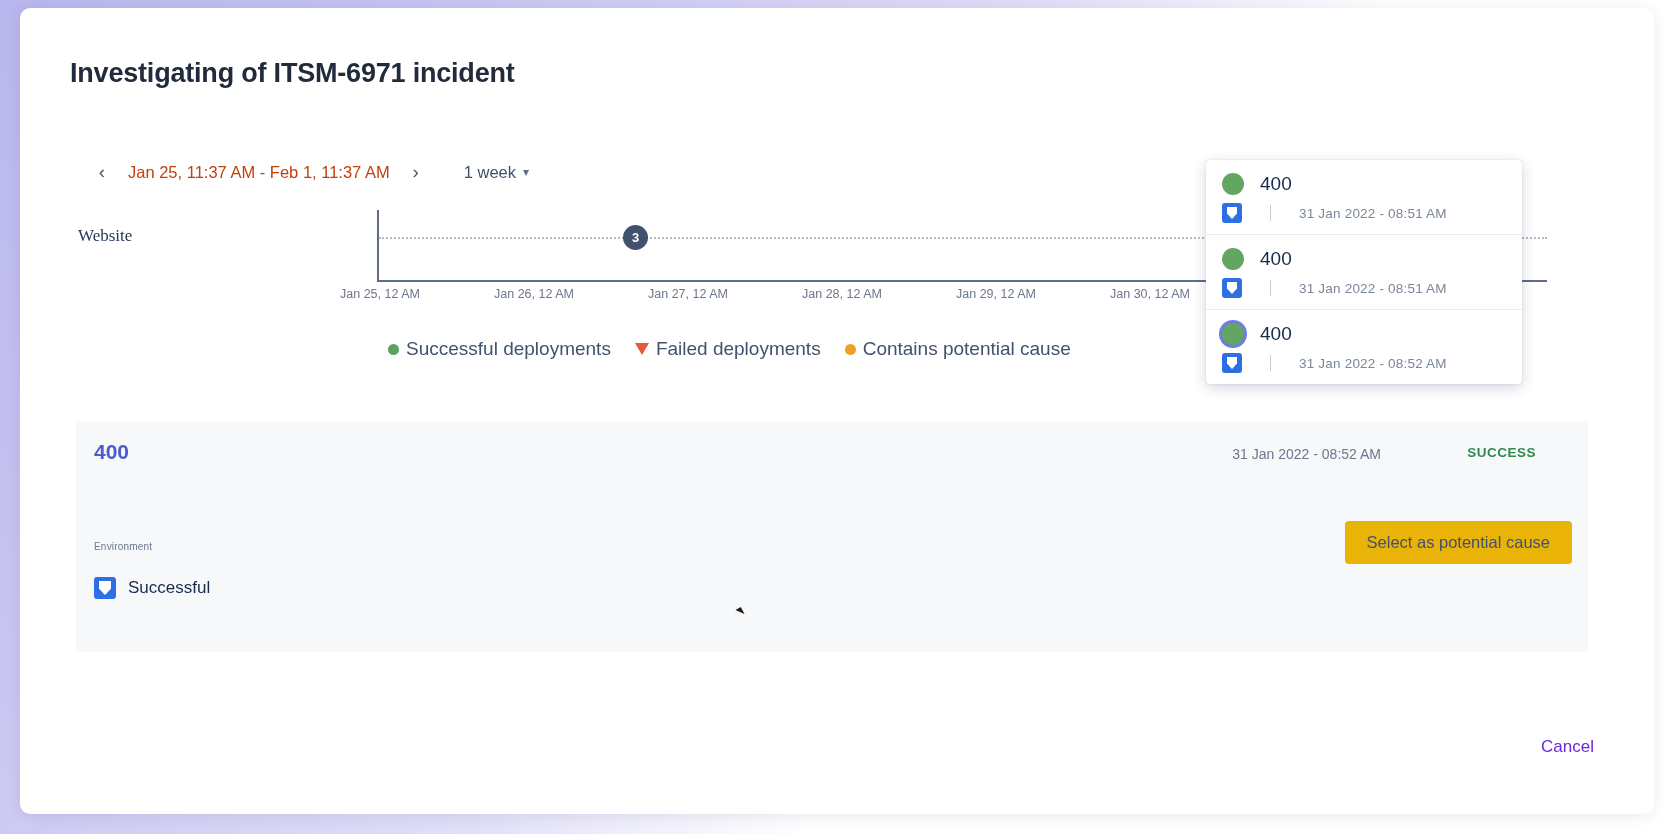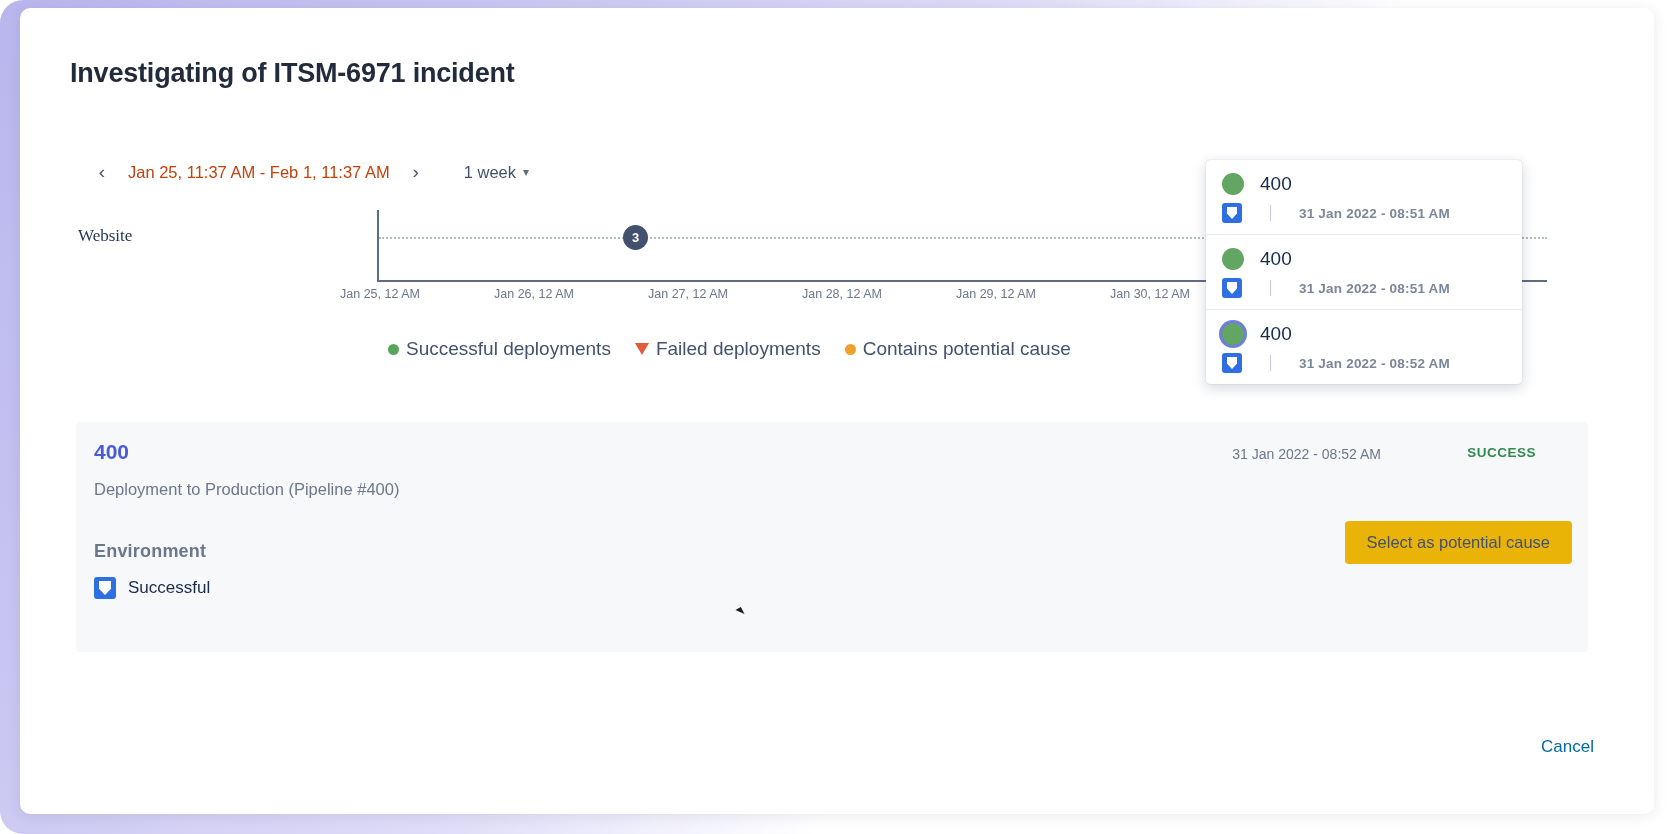--- a/index.html
+++ b/index.html
@@ -7,21 +7,20 @@
     margin: 0; padding: 0;
     width: 1672px; height: 834px;
     font-family: "Liberation Sans", sans-serif;
     background: #ffffff;
   }
   #screen {
     position: relative;
     width: 1672px; height: 834px;
     background: linear-gradient(125deg,#b9b6ee 0%, #c9c6f2 22%, #dedcf7 45%, #ffffff 62%, #ffffff 100%);
     overflow: hidden;
-    border-radius: 23px;
   }
   #dialog {
     position: absolute;
     left: 20px; top: 8px;
     width: 1634px; height: 806px;
     background: #ffffff;
     border-radius: 10px;
     box-shadow: 0 2px 14px rgba(50,50,93,.10);
     overflow: hidden;
   }
@@ -156,21 +155,20 @@
     background: #63a563;
     flex: 0 0 auto;
   }
   .pe-marker.selected {
     box-shadow: 0 0 0 3px #6c7fe0;
   }
   .pe-title { font-size: 19px; color: #172b4d; font-weight: 400; }
   .pe-bottom {
     display: flex; align-items: center; gap: 28px;
     margin-top: 8px;
-    font-weight: bold;
   }
   .pipe-icon {
     width: 20px; height: 20px;
     background: #2f6fe4;
     border-radius: 3px;
     flex: 0 0 auto;
     position: relative;
   }
   .pipe-icon::after {
     content: "";
@@ -204,21 +202,21 @@
     position: absolute; right: 52px; top: 23px;
     font-size: 13.5px; font-weight: 700; color: #2f8a4f;
     letter-spacing: .5px;
   }
   .dc-sub {
     position: absolute; left: 18px; top: 58px;
     font-size: 16.5px; color: #6b778c;
   }
   .dc-env-label {
     position: absolute; left: 18px; top: 119px;
-    font-size: 18px; color: #6b778c; font-weight: 700;
+    font-size: 10px; color: #6b778c; font-weight: 400;
     letter-spacing: .2px;
   }
   .dc-env-value {
     position: absolute; left: 18px; top: 155px;
     display: flex; align-items: center; gap: 12px;
     font-size: 17px; color: #172b4d;
   }
   .env-icon {
     width: 22px; height: 22px;
     background: #2f6fe4; border-radius: 3px;
@@ -243,21 +241,21 @@
   }
 
   
   .footer {
     position: absolute;
     right: 46px; bottom: 46px;
     display: flex; align-items: center; gap: 22px;
   }
   .btn-cancel {
     background: transparent; border: none;
-    font-size: 17px; color: #0369a1;
+    font-size: 17px; color: #6d28d9;
     padding: 11px 14px;
     font-family: "Liberation Sans", sans-serif;
     cursor: pointer;
   }
   .btn-primary {
     background: #2a45a8; border: none; border-radius: 4px;
     font-size: 17px; color: #ffffff;
     padding: 13px 26px;
     font-family: "Liberation Sans", sans-serif;
     cursor: pointer;
@@ -354,21 +352,20 @@
           <span class="pe-divider"></span>
           <span class="pe-time">31 Jan 2022 - 08:52 AM</span>
         </div>
       </div>
     </div>
 
     <div class="detail-card">
       <div class="dc-link">400</div>
       <div class="dc-time">31 Jan 2022 - 08:52 AM</div>
       <div class="dc-status">SUCCESS</div>
-      <div class="dc-sub">Deployment to Production (Pipeline #400)</div>
       <div class="dc-env-label">Environment</div>
       <div class="dc-env-value">
         <span class="env-icon"></span>
         <span>Successful</span>
       </div>
       <button class="select-cause-btn">Select as potential cause</button>
     </div>
 
     <div class="footer">
       <button class="btn-cancel">Cancel</button>

